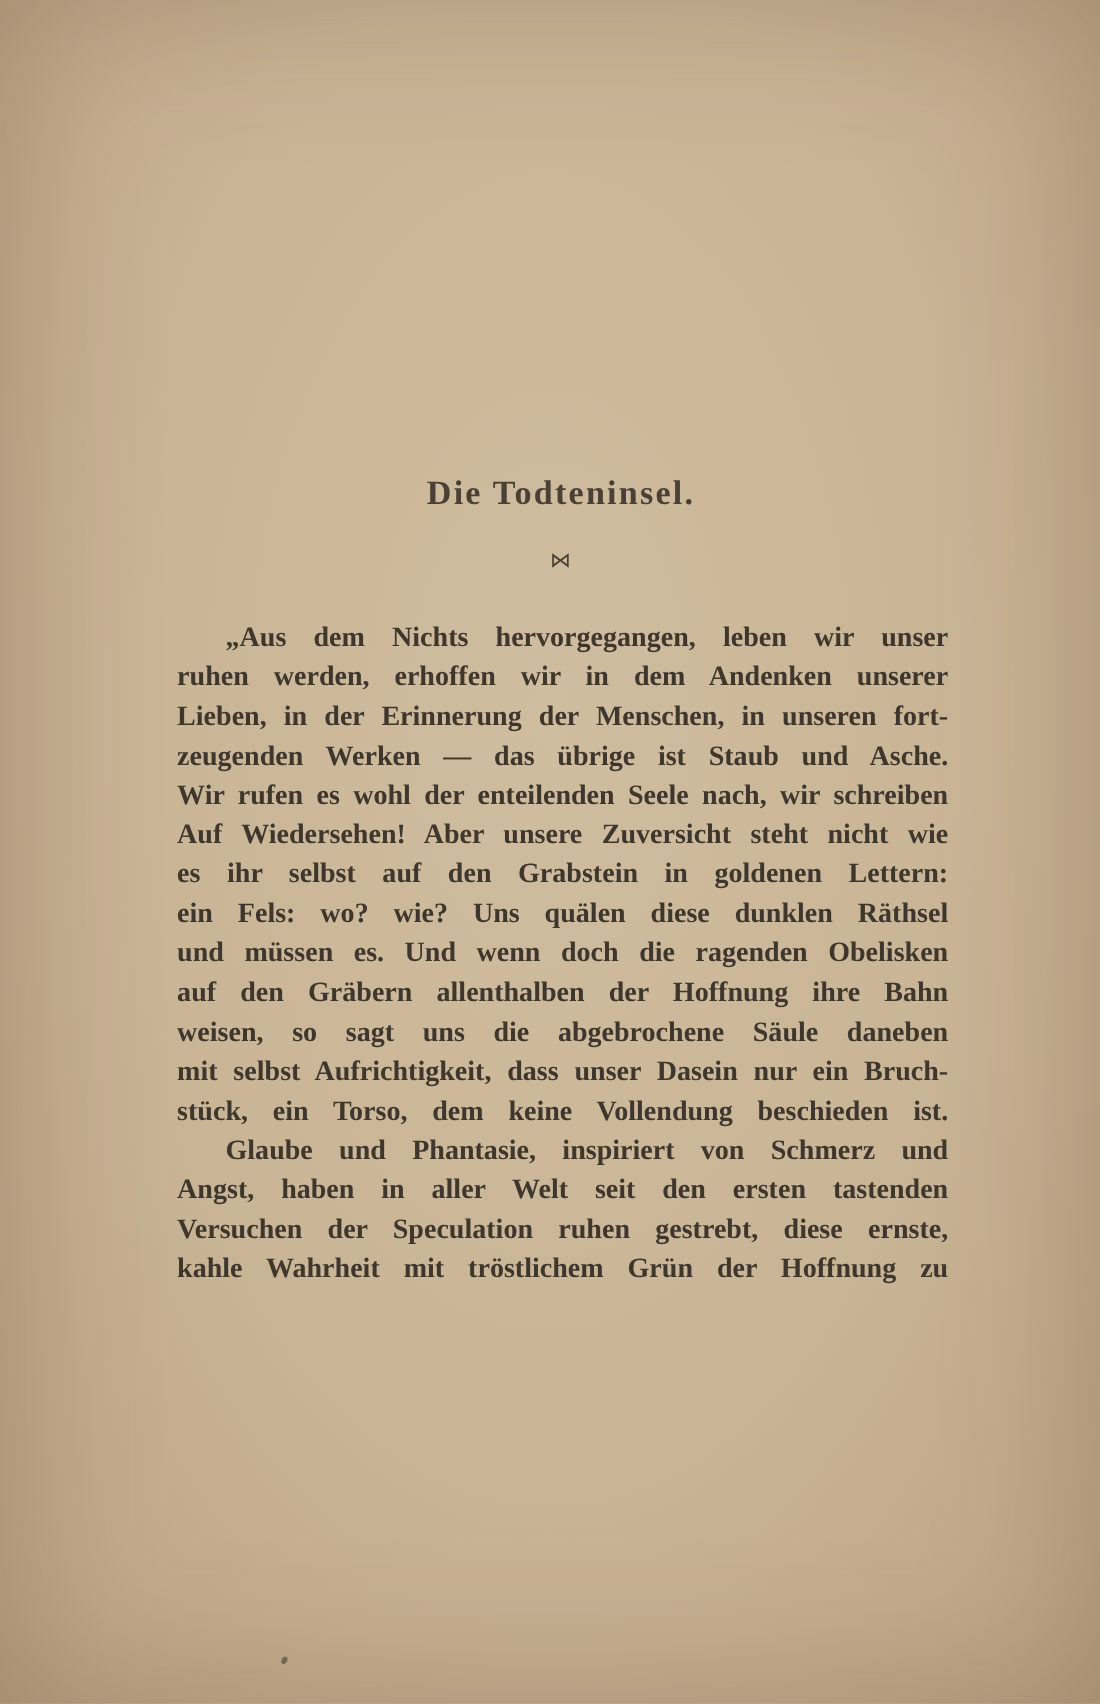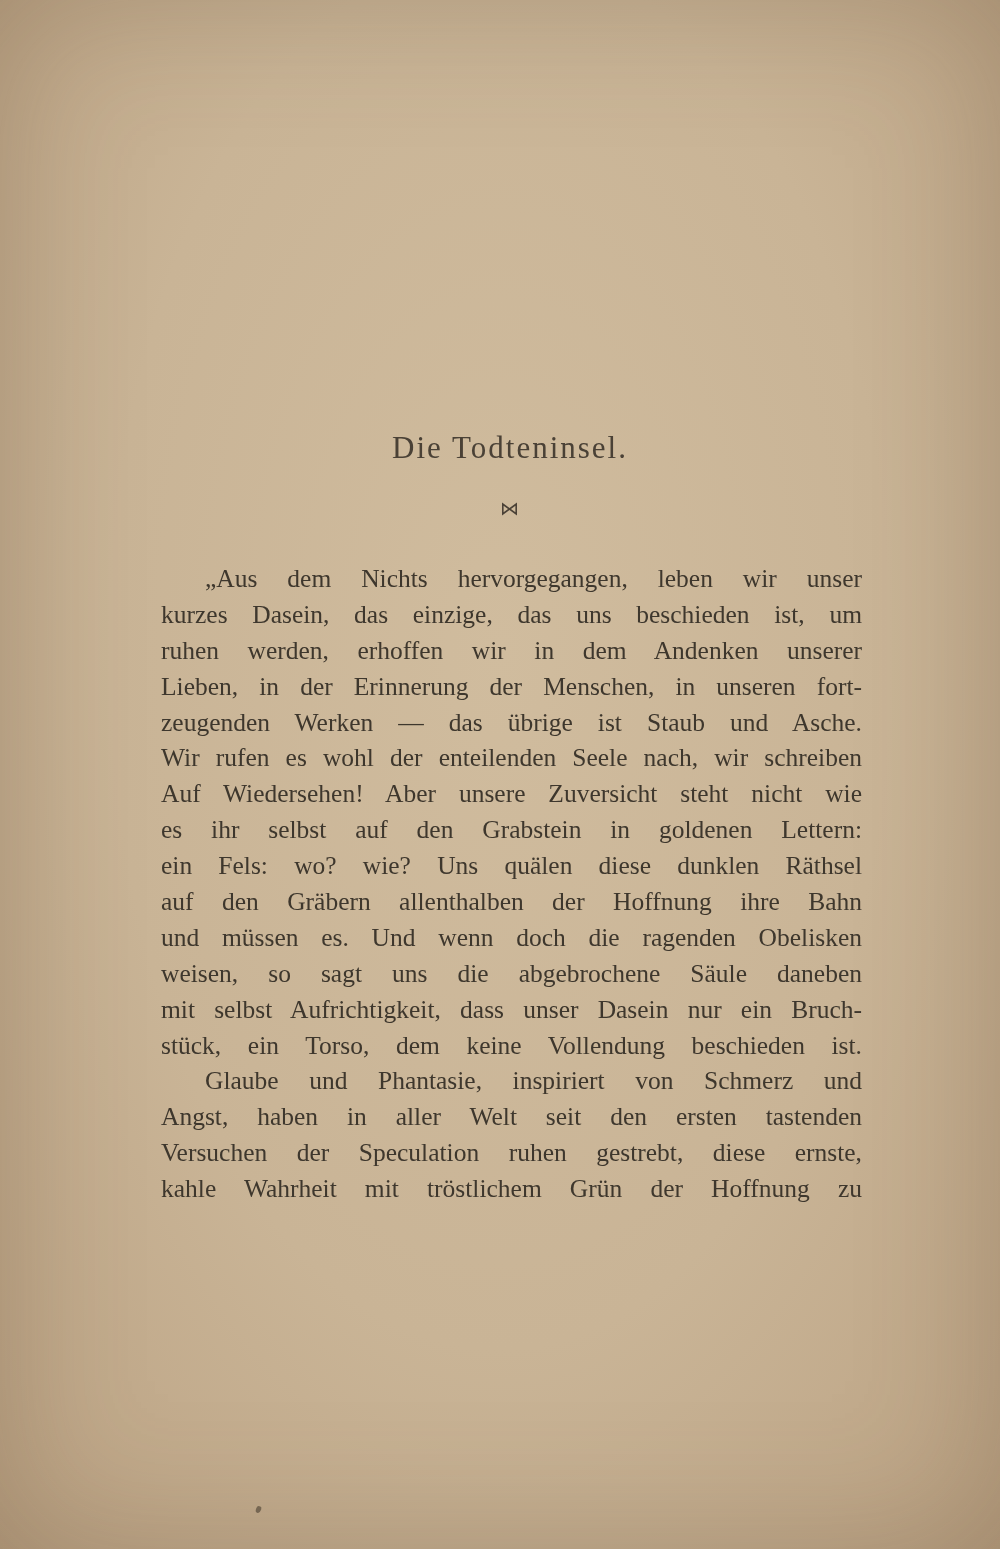--- a/index.html
+++ b/index.html
@@ -19,21 +19,21 @@
     background: radial-gradient(ellipse at 50% 42%, #d0bc9e 0%, #c9b496 55%, #bba283 100%);
     box-shadow: inset 0 0 140px rgba(92, 72, 50, 0.28);
   }
   .title {
     position: absolute;
     top: 430px;
     left: 150px;
     width: 720px;
     text-align: center;
     font-size: 31px;
-    font-weight: 400;
+    font-weight: 700;
     letter-spacing: 2px;
     color: #4a4136;
   }
   .ornament {
     position: absolute;
     top: 497px;
     left: 150px;
     width: 720px;
     text-align: center;
     font-size: 19px;
@@ -48,20 +48,21 @@
     color: #3e372d;
     font-size: 25.5px;
   }
   .line {
     height: 35.9px;
     line-height: 35.9px;
     text-align: justify;
     text-align-last: justify;
     box-sizing: border-box;
     word-spacing: 1px;
+    font-weight: bold;
   }
   .indent {
     padding-left: 44px;
   }
   .smudge {
     position: absolute;
     left: 256px;
     top: 1506px;
     width: 5px;
     height: 7px;
@@ -74,30 +75,29 @@
 <body>
 
 <div class="page">
 
   <div class="title">Die Todteninsel.</div>
 
   <div class="ornament">⋈</div>
 
   <div class="textblock">
     <div class="line indent">„Aus dem Nichts hervorgegangen, leben wir unser</div>
-    <div class="line">kurzes Dasein, das einzige, das uns beschieden ist, um</div>
     <div class="line">ruhen werden, erhoffen wir in dem Andenken unserer</div>
     <div class="line">Lieben, in der Erinnerung der Menschen, in unseren fort-</div>
     <div class="line">zeugenden Werken — das übrige ist Staub und Asche.</div>
     <div class="line">Wir rufen es wohl der enteilenden Seele nach, wir schreiben</div>
     <div class="line">Auf Wiedersehen! Aber unsere Zuversicht steht nicht wie</div>
     <div class="line">es ihr selbst auf den Grabstein in goldenen Lettern:</div>
     <div class="line">ein Fels: wo? wie? Uns quälen diese dunklen Räthsel</div>
+    <div class="line">und müssen es. Und wenn doch die ragenden Obelisken</div>
     <div class="line">auf den Gräbern allenthalben der Hoffnung ihre Bahn</div>
-    <div class="line">und müssen es. Und wenn doch die ragenden Obelisken</div>
     <div class="line">weisen, so sagt uns die abgebrochene Säule daneben</div>
     <div class="line">mit selbst Aufrichtigkeit, dass unser Dasein nur ein Bruch-</div>
     <div class="line">stück, ein Torso, dem keine Vollendung beschieden ist.</div>
     <div class="line indent">Glaube und Phantasie, inspiriert von Schmerz und</div>
     <div class="line">Angst, haben in aller Welt seit den ersten tastenden</div>
     <div class="line">Versuchen der Speculation ruhen gestrebt, diese ernste,</div>
     <div class="line">kahle Wahrheit mit tröstlichem Grün der Hoffnung zu</div>
   </div>
 
   <div class="smudge"></div>

